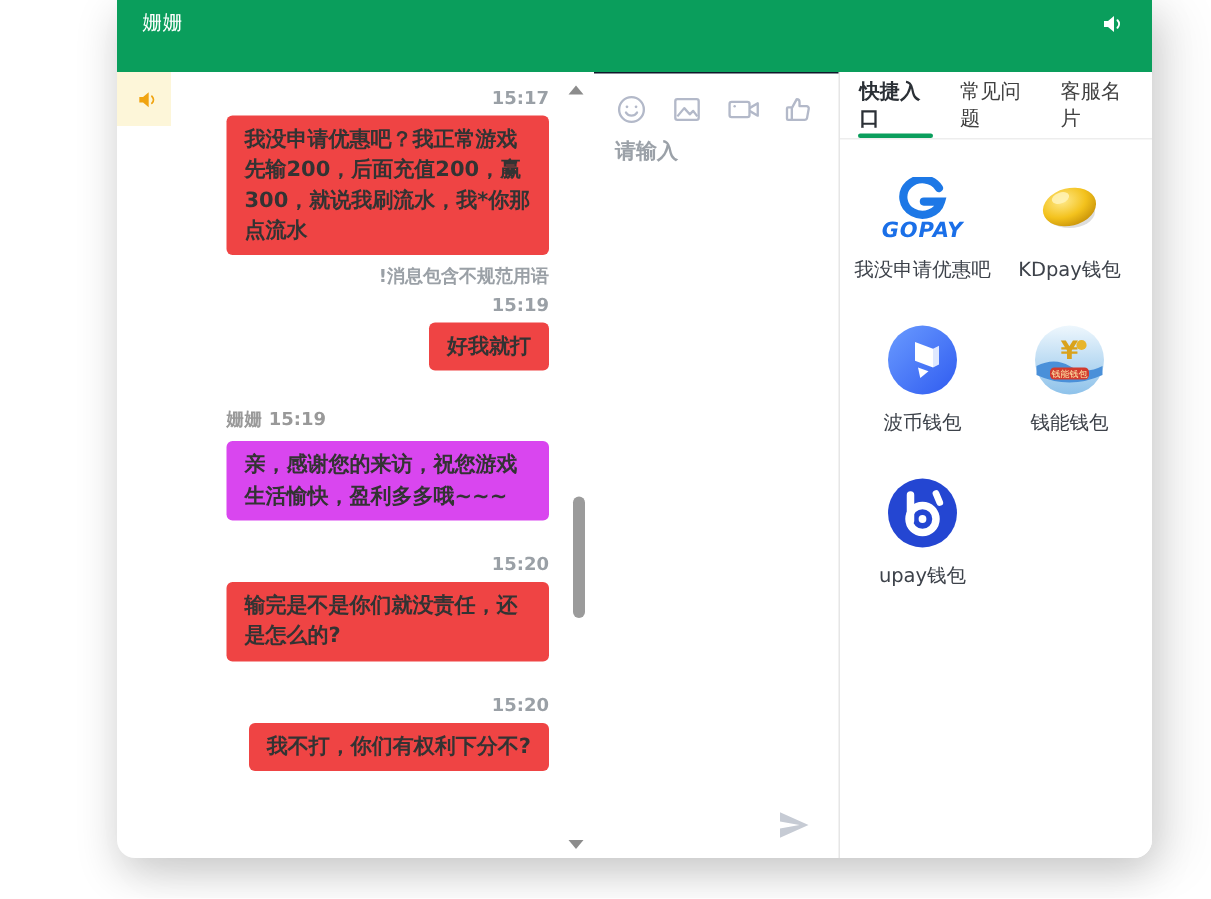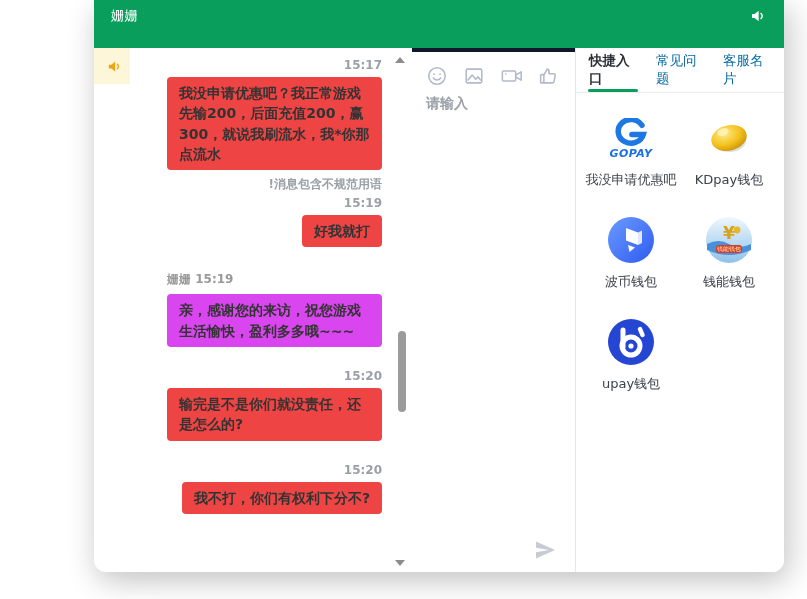--- a/index.html
+++ b/index.html
@@ -3,21 +3,21 @@
 <meta charset="utf-8">
 <style>
   * { margin:0; padding:0; box-sizing:border-box; }
   html,body { width:807px; height:599px; }
   body {
     font-family:"DejaVu Sans","Liberation Sans",sans-serif;
     background:#ffffff; position:relative; overflow:hidden;
   }
   
   .window {
-    position:absolute; left:94px; top:0; width:690px; height:572px;
+    position:absolute; left:78px; top:0; width:690px; height:572px;
     background:#fff; border-radius:0 0 12px 12px;
     box-shadow:0 10px 28px rgba(0,0,0,.18), 18px 6px 34px rgba(0,0,0,.07);
     display:flex; flex-direction:column; overflow:hidden;
   }
   .header {
     height:48px; background:#0a9e5c; flex:0 0 48px;
     display:flex; justify-content:space-between; align-items:flex-start;
     padding:8px 18px 0 17px;
   }
   .header .title { color:#fff; font-size:13.5px; line-height:15px; }
@@ -52,45 +52,45 @@
   
   .sb-up, .sb-down { position:absolute; right:7px; width:0; height:0;
     border-left:5px solid transparent; border-right:5px solid transparent; cursor:pointer; }
   .sb-up   { top:9px;   border-bottom:6px solid #8c8c8c; }
   .sb-down { bottom:6px; border-top:6px solid #8c8c8c; }
   .sb-thumb {
     position:absolute; right:6px; top:283px; width:8px; height:81px;
     background:#9b9b9b; border-radius:4px; cursor:pointer;
   }
   
-  .composer { flex:0 0 110px; border-top:4px solid #0f172a;
+  .composer { flex:0 0 110px; border-top:1px solid #0f172a;
               position:relative; padding:13px 16px 0 14px; }
   .tool-row { display:flex; gap:15px; align-items:center; color:#b3b9c9; }
   .tool-row .tool { width:22px; height:22px; cursor:pointer; }
   .composer .input-area { margin-top:8px; color:#9ba1a8; font-size:14px;
                           height:46px; cursor:text; }
   .send { position:absolute; right:18px; bottom:10px; width:24px; height:24px;
           color:#c6cbd4; cursor:pointer; }
   
   .right { flex:1; display:flex; flex-direction:column; background:#fff; }
   .tabs { flex:0 0 45px; border-bottom:1px solid #ededed;
           display:flex; align-items:stretch; padding:0 12px; gap:17px; }
-  .tab { font-size:13.5px; color:#0369a1; display:flex; align-items:center;
+  .tab { font-size:13.5px; color:#404040; display:flex; align-items:center;
          position:relative; cursor:pointer; padding:0 1px; }
   .tab.active { color:#2b3036; font-weight:bold; }
   .tab.active::after { content:""; position:absolute; left:0; right:0; bottom:0;
          height:3px; background:#0a9e5c; border-radius:2px; }
   .wallets { display:grid; grid-template-columns:1fr 1fr;
              padding:21px 6px 0 6px; row-gap:27px; justify-items:center; }
   .wallet { display:flex; flex-direction:column; align-items:center;
             gap:9px; cursor:pointer; width:96px; }
   .wallet .w-icon { width:48px; height:48px; display:flex; flex-direction:column;
             align-items:center; justify-content:center; }
   .wallet .w-label { font-size:13px; color:#3d424a; white-space:nowrap; }
-  .gopay-word { font-size:11px; font-weight:bold; font-style:italic;
+  .gopay-word { font-size:14px; font-weight:bold; font-style:italic;
                 color:#1a6fe8; letter-spacing:.5px; line-height:10px; }
 </style>
 </head>
 <body>
 
 <div class="window">
 
   <div class="header">
     <span class="title">姗姗</span>
     <span class="speaker">

